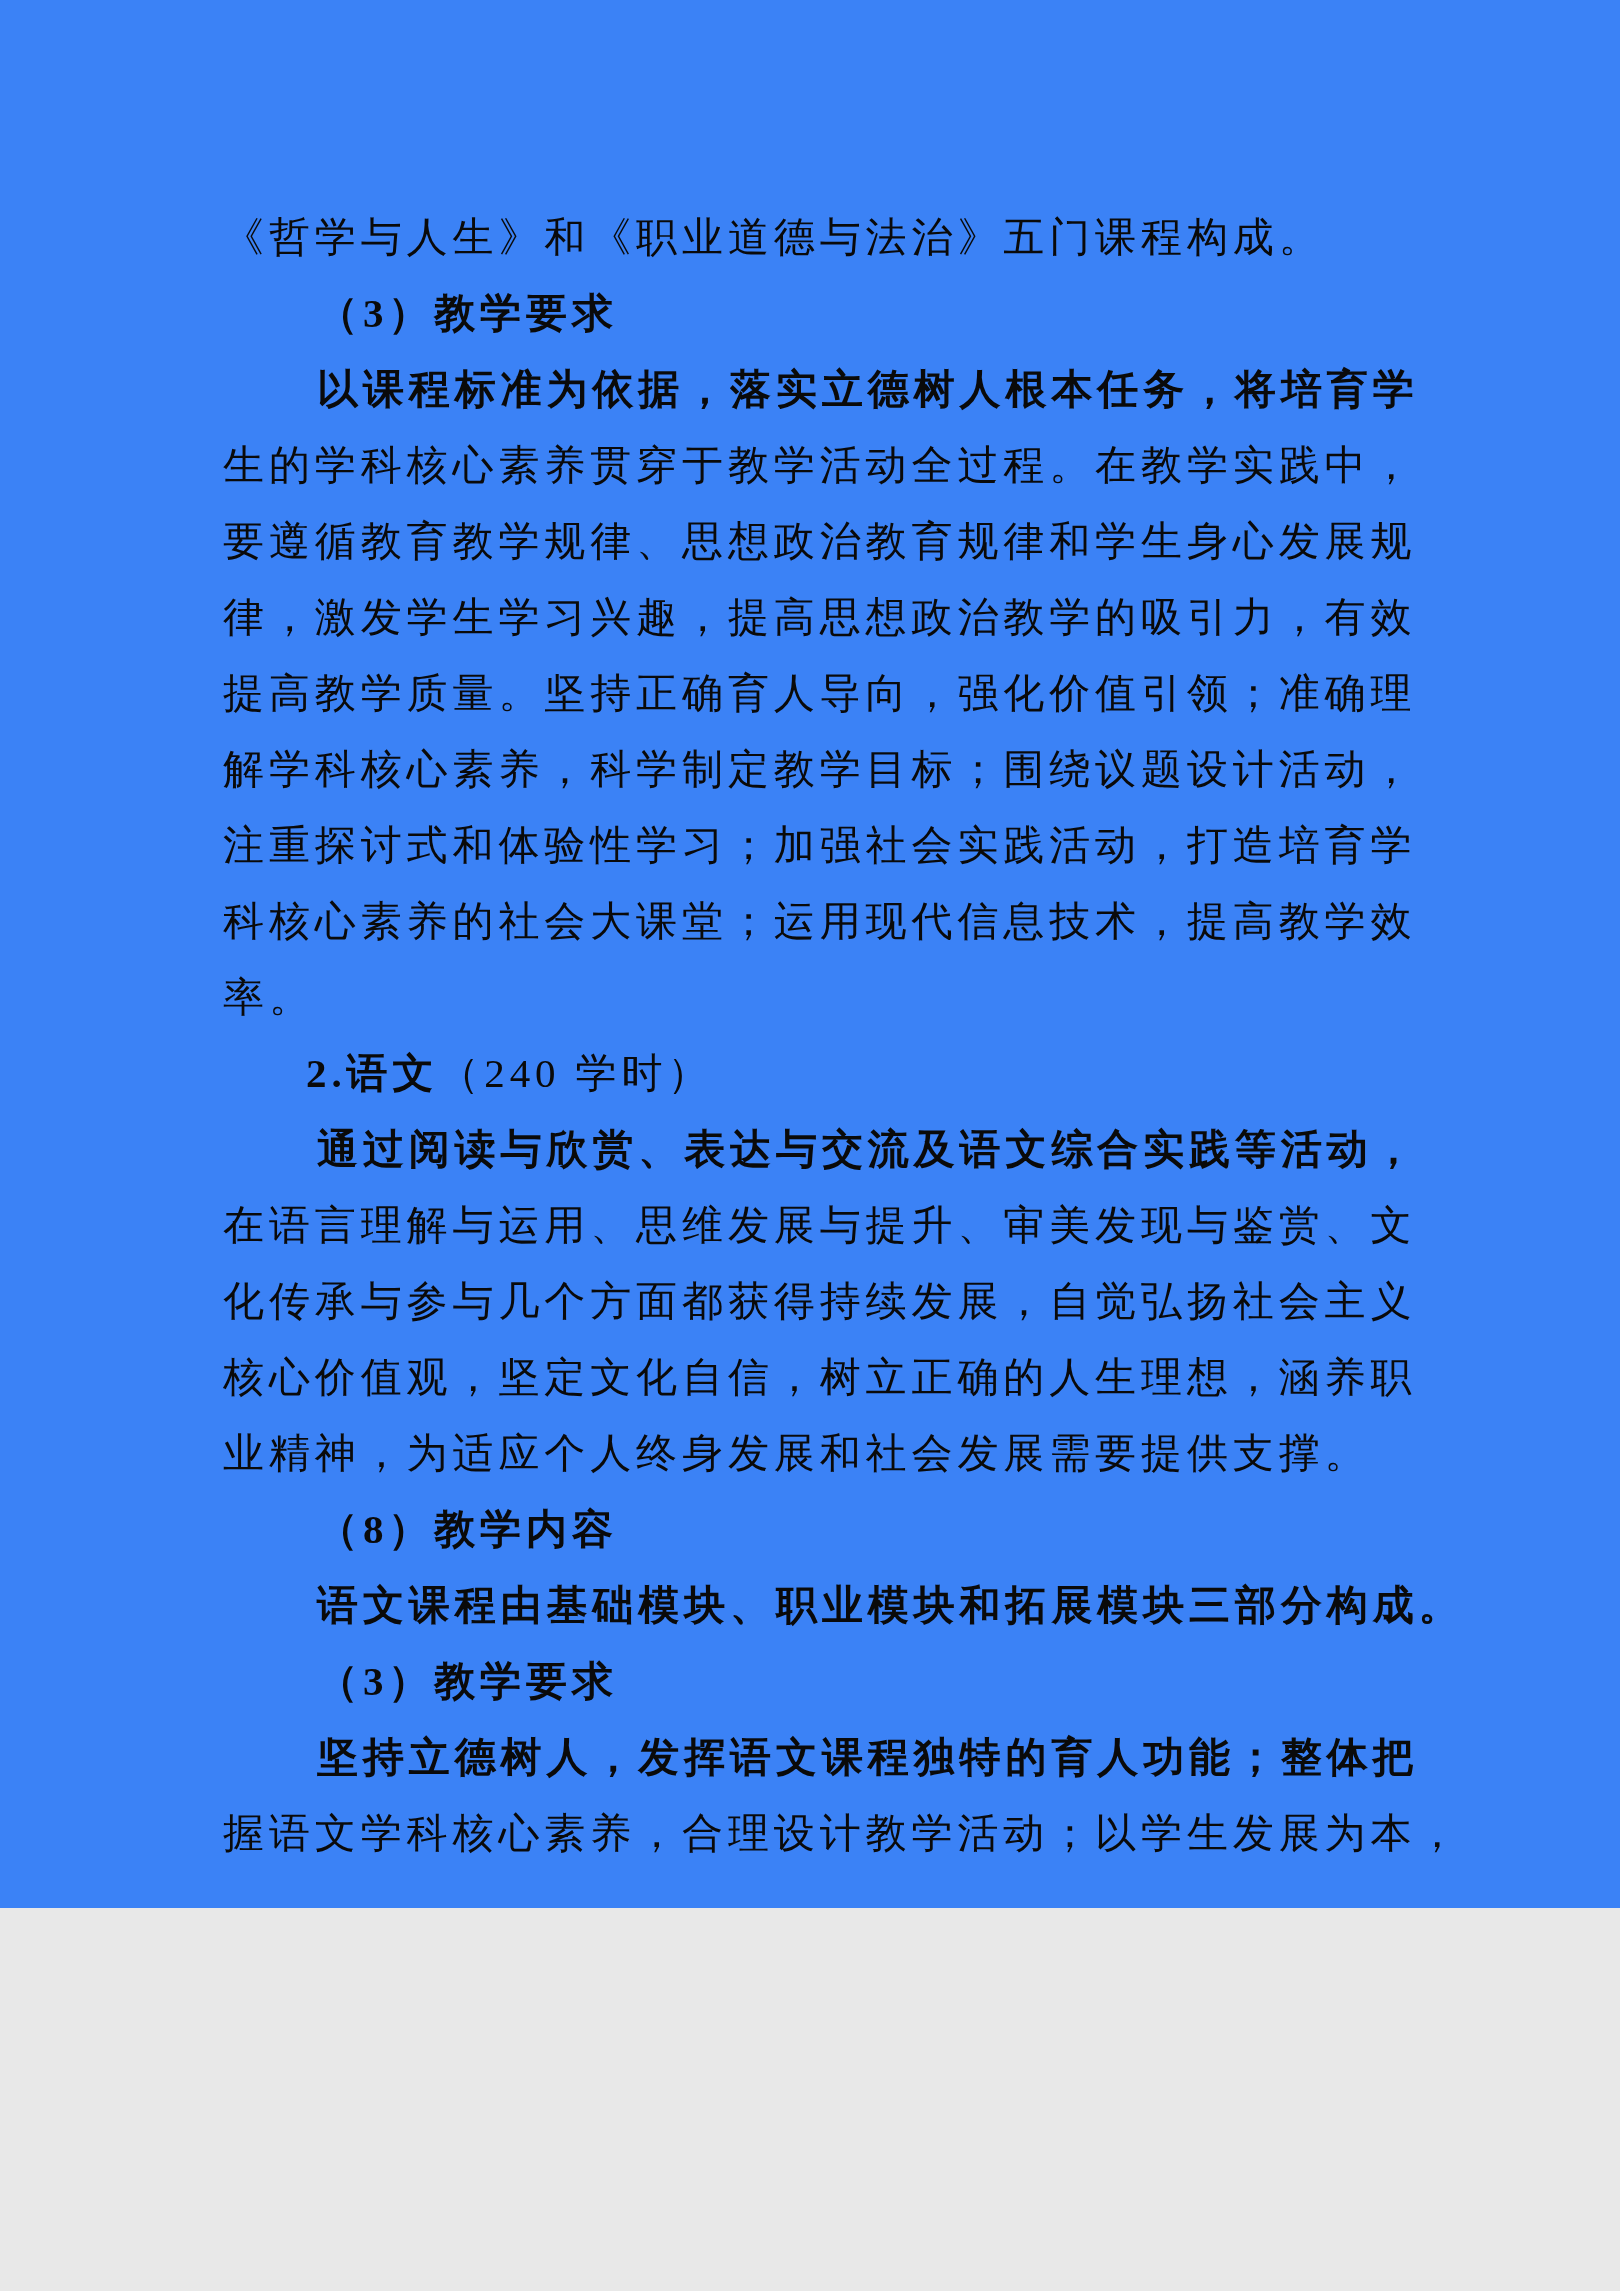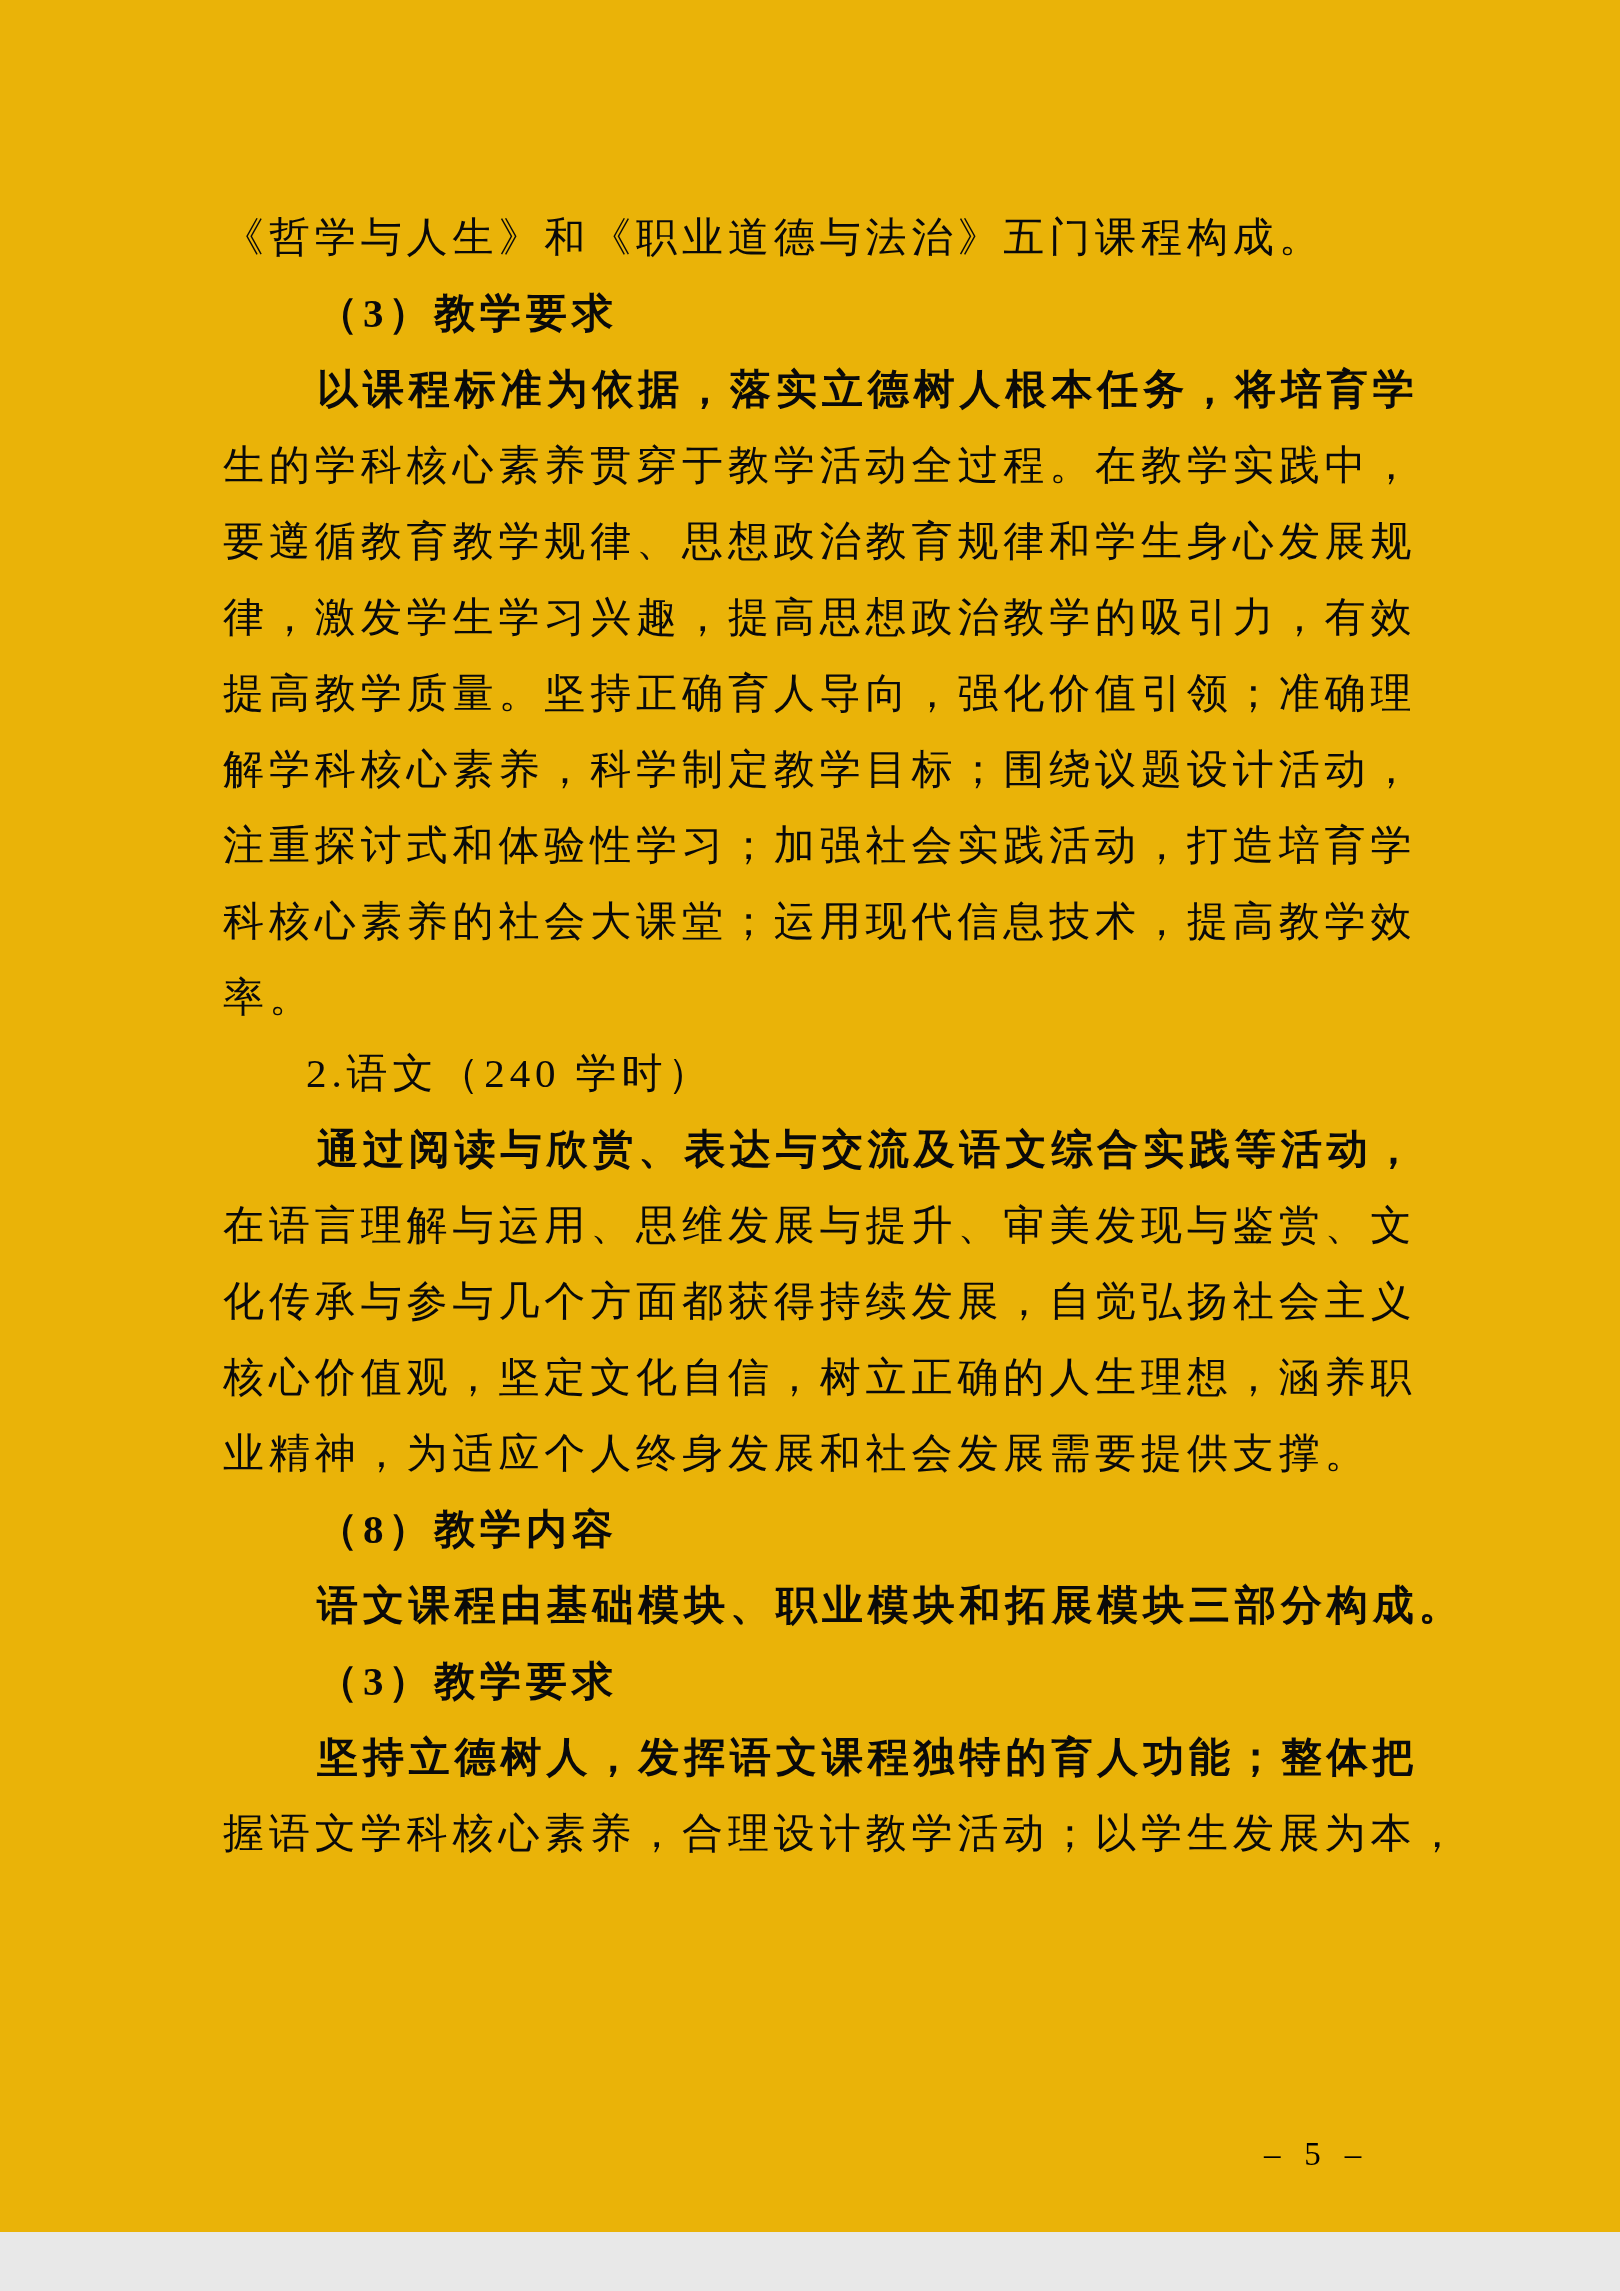--- a/index.html
+++ b/index.html
@@ -3,22 +3,22 @@
 <meta charset="utf-8">
 <style>
   html, body {
     margin: 0;
     padding: 0;
     background: #e8e8e8;
   }
   .page {
     position: relative;
     width: 1620px;
-    height: 2232px;
-    background: #eab308;
+    height: 1908px;
+    background: #3b82f6;
     overflow: hidden;
     font-family: "Liberation Serif", "DejaVu Serif", serif;
     color: #0a0a0a;
   }
   .text-block {
     position: absolute;
     left: 223px;
     top: 199px;
     width: 1185px;
   }
@@ -27,21 +27,21 @@
     line-height: 76px;
     font-size: 41px;
     letter-spacing: 4.9px;
     white-space: nowrap;
     text-align: left;
     font-weight: 400;
   }
   .ind  { padding-left: 94px; font-weight: bold; }
   .ind2 { padding-left: 83px; }
   .hd .b {
-    font-weight: 400;
+    font-weight: 700;
   }
   .footer {
     position: absolute;
     top: 2129px;
     left: 1264px;
     height: 51px;
     line-height: 51px;
     font-size: 33px;
     letter-spacing: 7.8px;
     color: #000000;

